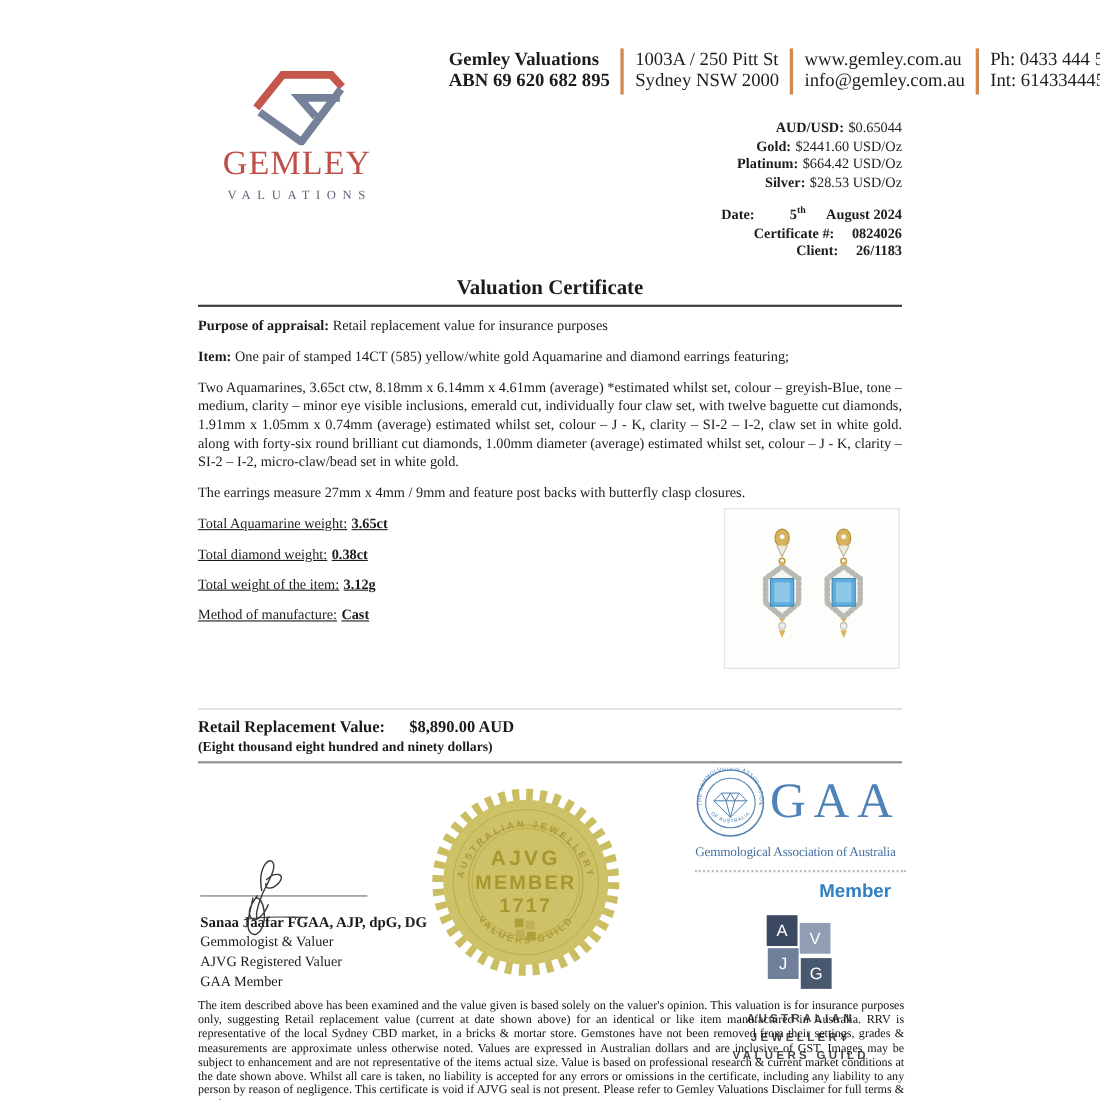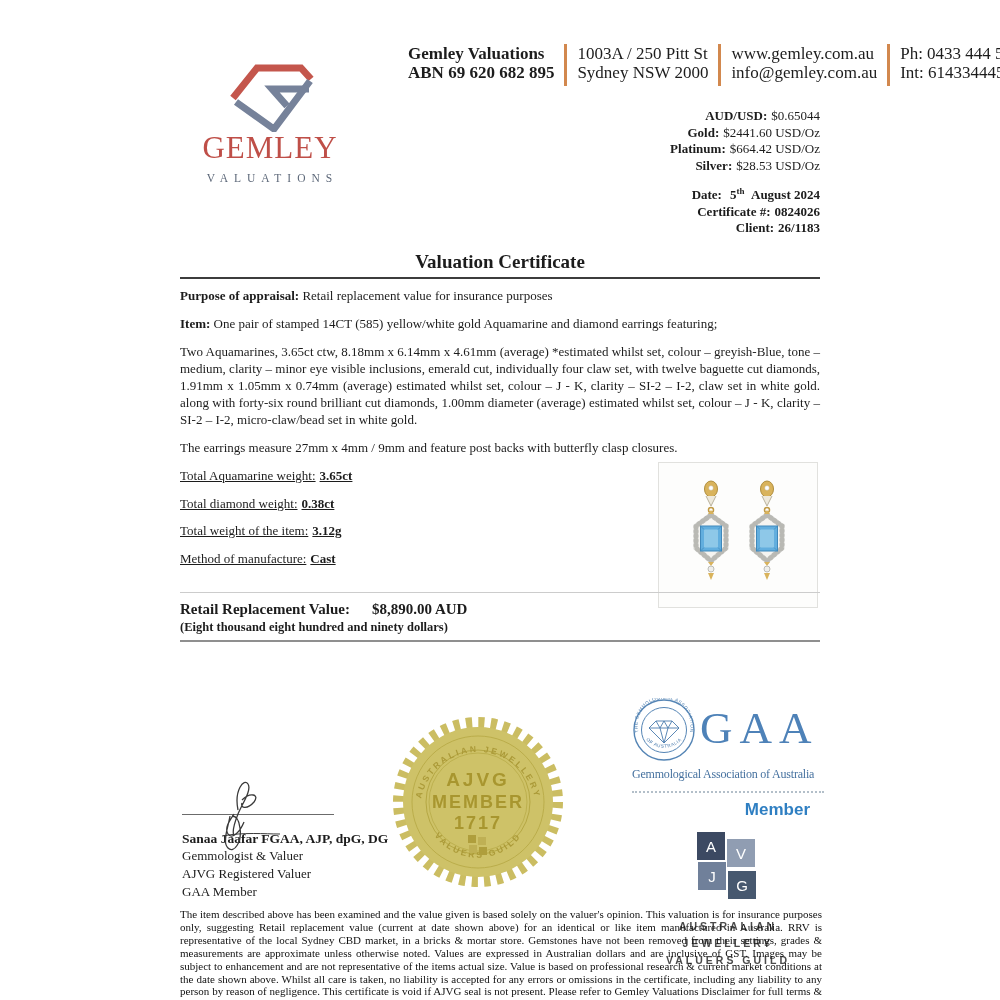--- a/index.html
+++ b/index.html
@@ -14,39 +14,39 @@
 
   .contact{position:absolute;left:380px;top:44px;display:flex;align-items:flex-start;font-size:17px;line-height:19px;margin-left:28px;}
   .contact .col{white-space:nowrap;}
   .contact .col.bold{font-weight:bold;}
   .contact .vbar{width:3px;height:42px;background:#d2884e;margin:0 10px;}
 
   .rates{position:absolute;right:180px;top:108px;text-align:right;font-size:13px;line-height:16.5px;}
   .rates b{font-weight:bold;}
   .rates span{margin-left:4px;}
   .meta{position:absolute;right:180px;top:183px;text-align:right;font-size:13px;line-height:16.5px;font-weight:bold;}
-  .meta span{margin-left:4px;text-align:center;}
+  .meta span{margin-left:16px;text-align:center;}
   .meta sup{font-size:9px;}
 
   
   .title{position:absolute;left:180px;top:251px;width:640px;text-align:center;font-size:19px;font-weight:bold;}
   .title-rule{position:absolute;left:180px;top:277px;width:640px;border-top:2px solid #3c3c3c;}
 
   
   .body-text{position:absolute;left:180px;top:287px;width:640px;font-size:13px;line-height:17px;}
   .body-text p{margin:0 0 11px 0;}
   .body-text .just{text-align:justify;}
   .spec-row{margin:0 0 10.5px 0;text-decoration:underline;}
   .spec-row b{font-weight:bold;margin-left:4px;}
 
   
   .photo{position:absolute;left:658px;top:462px;width:160px;height:146px;background:#fdfdfc;border:1px solid #e1e1de;box-sizing:border-box;}
 
   
-  .retail{position:absolute;left:180px;top:592px;width:640px;border-top:1px solid #cccccc;border-bottom:2px solid #8f8f8f;padding:8px 0 5px 0;}
+  .retail{position:absolute;left:180px;top:644px;width:640px;border-top:1px solid #cccccc;border-bottom:2px solid #8f8f8f;padding:8px 0 5px 0;}
   .retail .line1{font-size:15px;font-weight:bold;}
   .retail .line1 .amt{margin-left:22px;}
   .retail .line2{font-size:12.5px;font-weight:bold;margin-top:2px;}
 
   
   .signature-block{position:absolute;left:182px;top:782px;width:240px;padding-top:32px;}
   .sig-svg{position:absolute;left:12px;top:-6px;overflow:visible;}
   .sig-line{width:152px;border-top:1px solid #6b6b6b;}
   .sig-name{margin-top:16px;font-size:13.5px;font-weight:bold;}
   .sig-title{font-size:13px;line-height:18px;}

